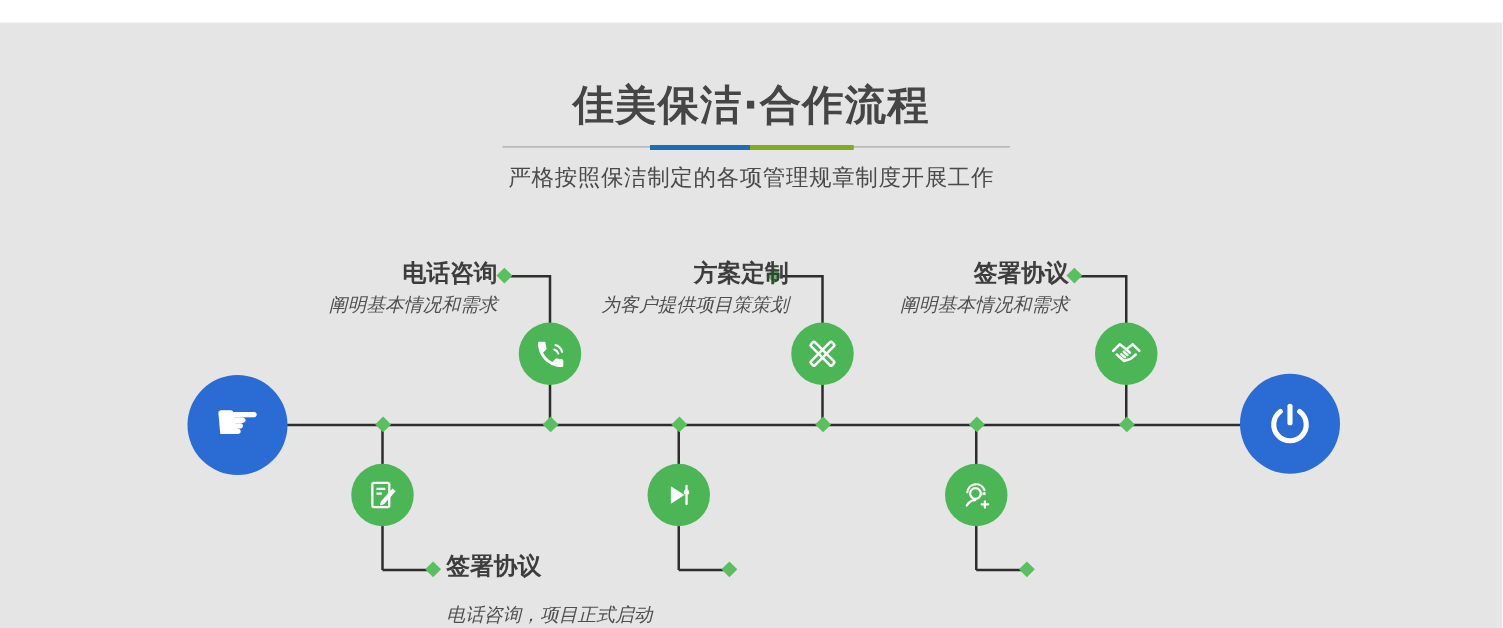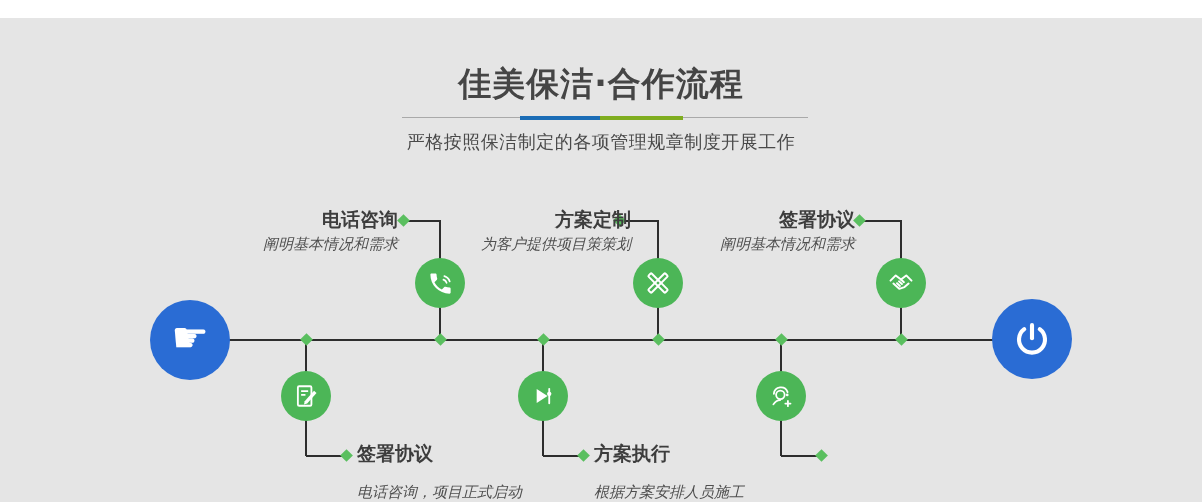--- a/index.html
+++ b/index.html
@@ -173,18 +173,14 @@
   </div>
   <div class="steplabel toplabel ts2-l">
     <div class="t">签署协议</div>
     <div class="d">阐明基本情况和需求</div>
   </div>
 
   <div class="steplabel botlabel bs0-l">
     <div class="t">签署协议</div>
     <div class="d">电话咨询，项目正式启动</div>
   </div>
-  <div class="steplabel botlabel bs1-l">
-    <div class="t">方案执行</div>
-    <div class="d">根据方案安排人员施工</div>
-  </div>
 
 </div>
 
 </body></html>

